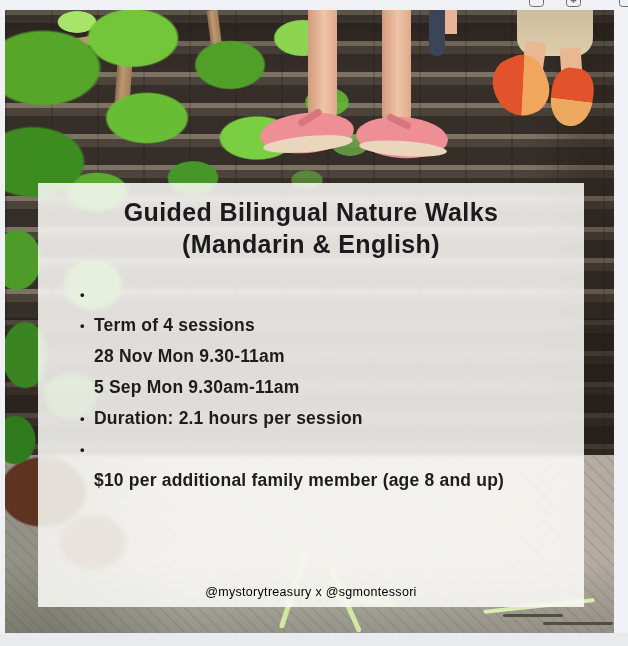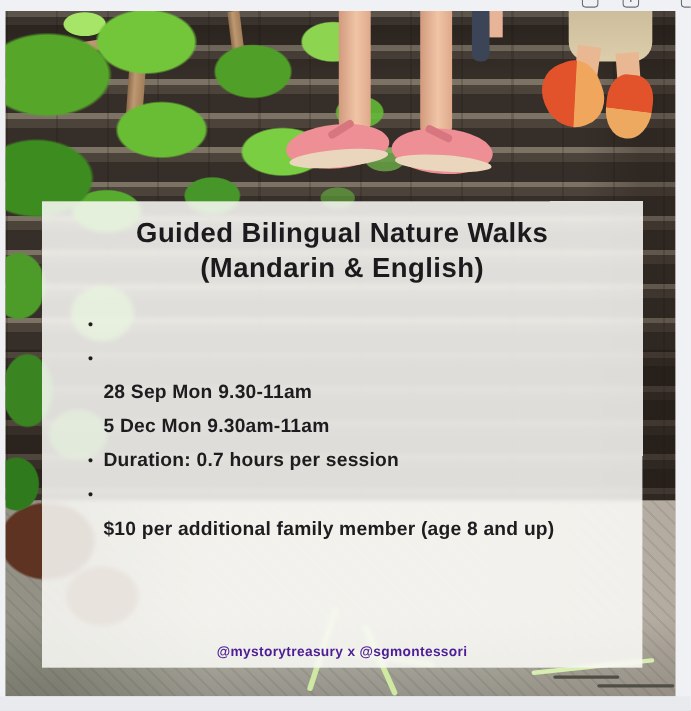--- a/index.html
+++ b/index.html
@@ -94,21 +94,21 @@
   .card{position:absolute;left:33px;top:173px;width:546px;height:424px;
         background:rgba(252,251,248,.86);backdrop-filter:blur(2px);color:#1b1b1d;}
   .title{position:absolute;top:13px;left:0;width:100%;text-align:center;
          font-weight:bold;font-size:25px;line-height:32px;letter-spacing:.4px;}
   .title span{display:block;}
   .list{position:absolute;left:42px;top:96px;width:496px;}
   .row{display:flex;align-items:center;height:31px;font-size:17.5px;font-weight:bold;
        letter-spacing:.2px;white-space:nowrap;color:#1d1d1f;}
   .dot{flex:0 0 14px;width:14px;font-size:13px;}
   .credit{position:absolute;top:402px;left:0;width:100%;text-align:center;
-          font-size:12.5px;font-weight:bold;letter-spacing:.3px;color:#4c1d95;}
+          font-size:12.5px;font-weight:normal;letter-spacing:.3px;color:#000000;}
 </style>
 </head>
 <body>
 
 <div class="screen">
 
   <div class="toolbar">
     <div class="tbicon share"></div>
     <div class="tbicon copy"></div>
     <div class="tbicon win"></div>
@@ -148,32 +148,33 @@
       <div class="title">
         <span>Guided Bilingual Nature Walks</span>
         <span>(Mandarin &amp; English)</span>
       </div>
       <div class="list">
         <div class="row">
             <span class="dot">•</span>
           </div>
         <div class="row">
             <span class="dot">•</span>
+            <span>Term of 4 sessions</span>
           </div>
         <div class="row">
             <span class="dot" style="visibility: hidden;">•</span>
-            <span>28 Sep Mon 9.30-11am</span>
+            <span>28 Nov Mon 9.30-11am</span>
           </div>
         <div class="row">
             <span class="dot" style="visibility: hidden;">•</span>
-            <span>5 Dec Mon 9.30am-11am</span>
+            <span>5 Sep Mon 9.30am-11am</span>
           </div>
         <div class="row">
             <span class="dot">•</span>
-            <span>Duration: 0.7 hours per session</span>
+            <span>Duration: 2.1 hours per session</span>
           </div>
         <div class="row">
             <span class="dot">•</span>
           </div>
         <div class="row">
             <span class="dot" style="visibility: hidden;">•</span>
             <span>$10 per additional family member (age 8 and up)</span>
           </div>
       </div>
       <div class="credit">@mystorytreasury x @sgmontessori</div>

